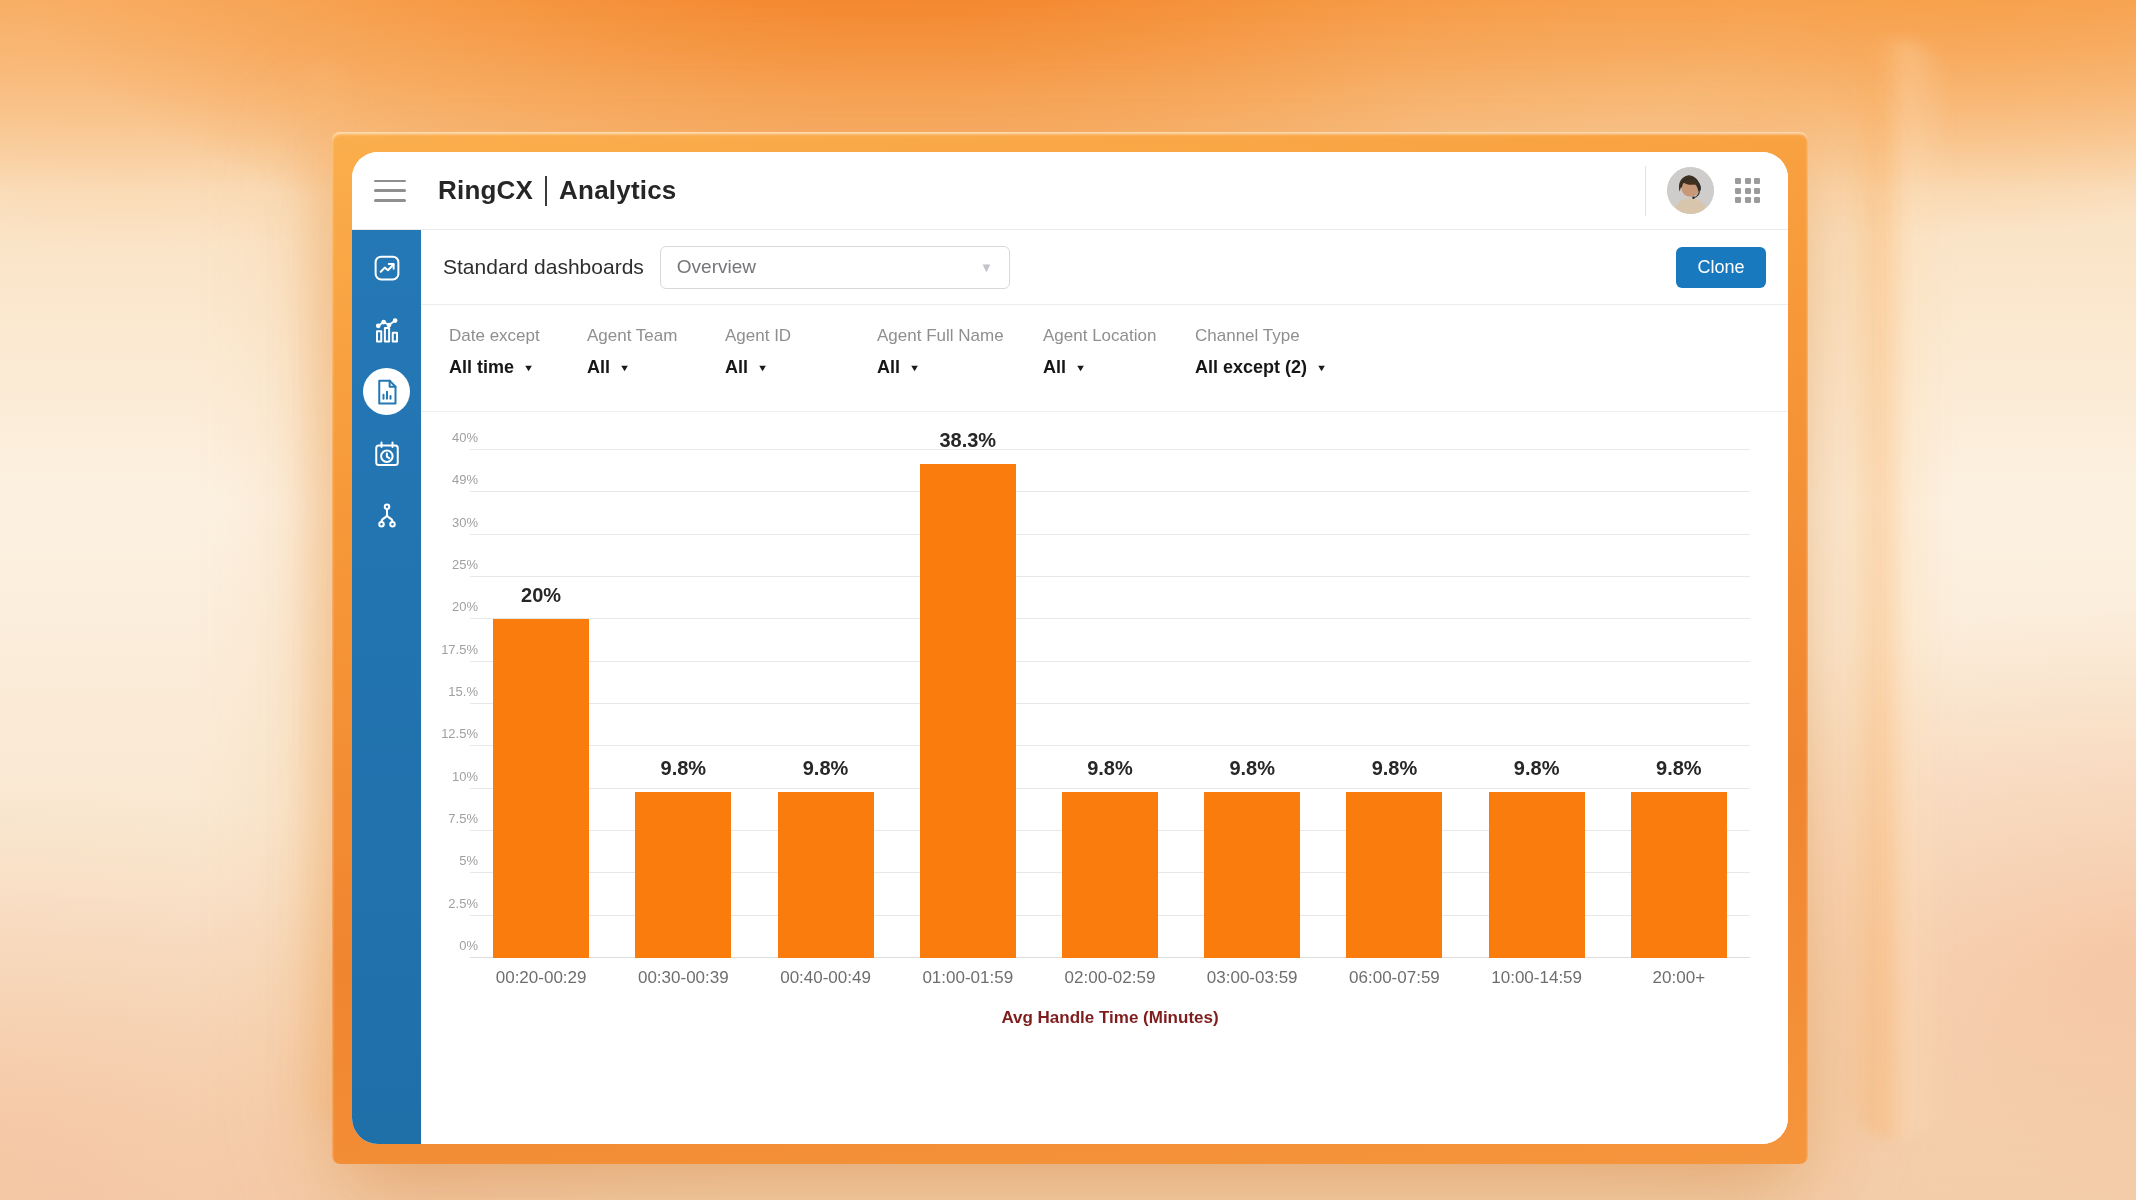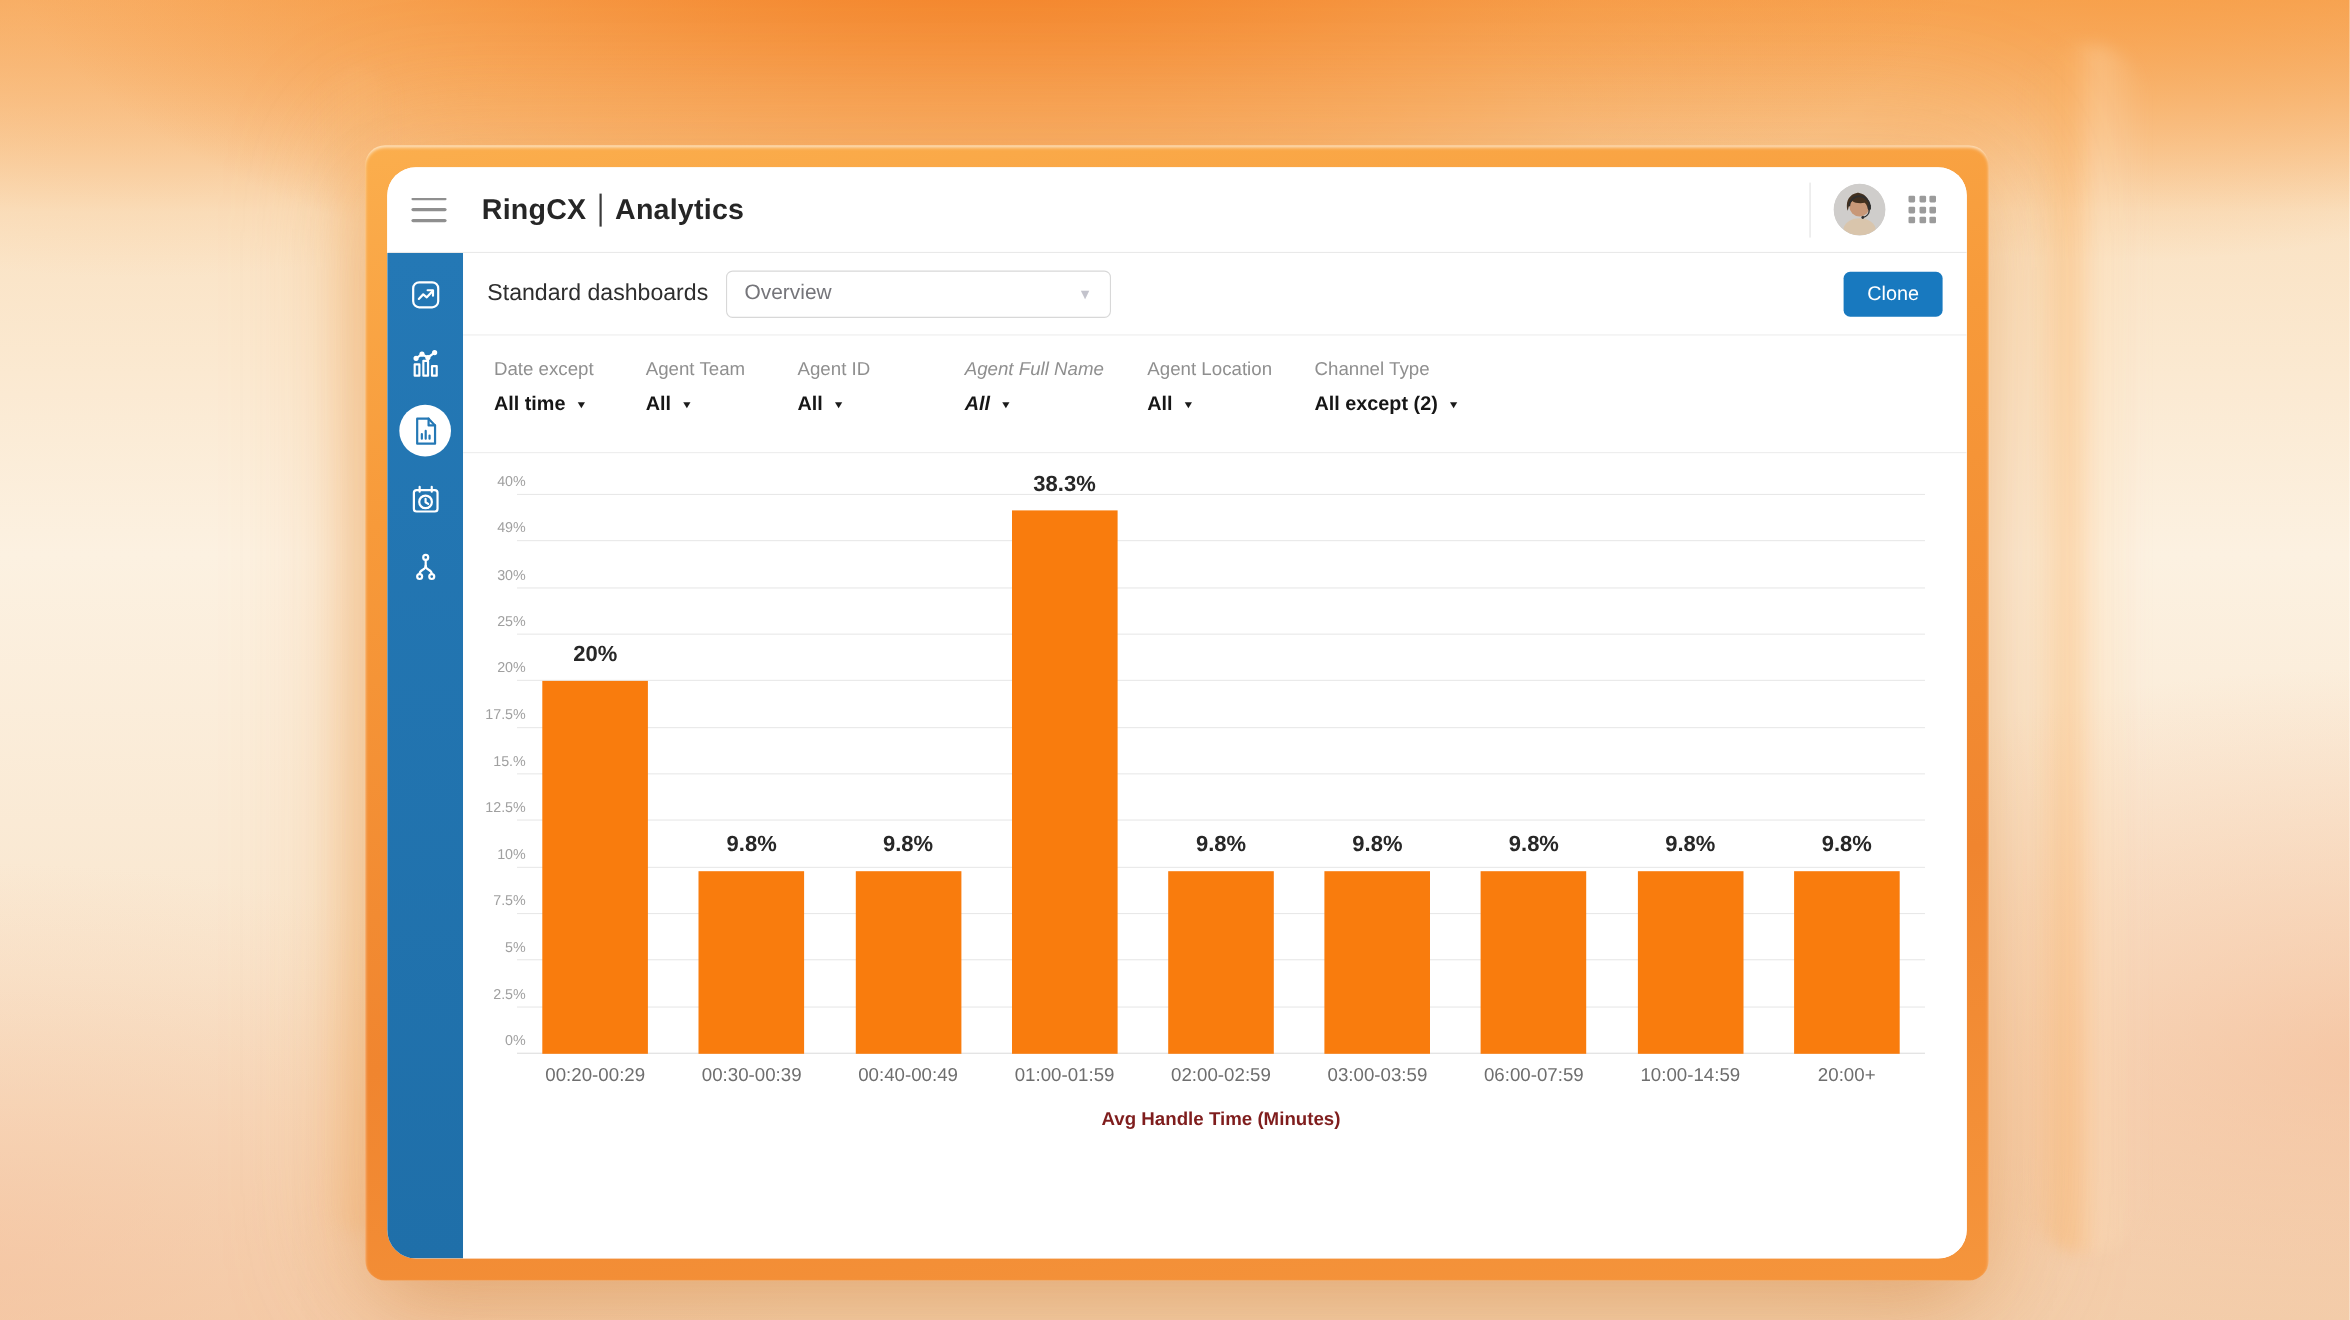--- a/index.html
+++ b/index.html
@@ -16,21 +16,21 @@
       linear-gradient(180deg,#F6A95D 0%,#FAE2C3 16%,#FCF1E1 42%,#F9E6CE 74%,#F3D2B0 100%);
   }
   .bg-streak { position:absolute; filter:blur(7px); border-radius:80px; }
   .streak-a { left:1842px; top:40px; width:110px; height:1100px;
     background:linear-gradient(90deg, rgba(249,166,84,0), rgba(250,176,96,.38) 35%, rgba(255,226,190,.3) 60%, rgba(249,166,84,0)); }
   .streak-b { left:290px; top:60px; width:70px; height:1060px;
     background:linear-gradient(90deg, rgba(249,166,84,0), rgba(250,186,120,.25) 50%, rgba(249,166,84,0)); }
 
   .frame {
     position:absolute; left:332px; top:132px; width:1476px; height:1032px;
-    border-radius:18px; padding:20px;
+    border-radius:8px; padding:20px;
     background:linear-gradient(172deg,#FBAE4D 0%,#F79A3A 28%,#F0852F 68%,#F5953C 100%);
     box-shadow: inset 0 2px 3px rgba(255,255,255,.65),
                 0 0 110px 18px rgba(250,168,78,.30),
                 0 34px 70px -18px rgba(176,86,24,.35);
   }
   .window { width:100%; height:100%; background:#FFFFFF; border-radius:26px; overflow:hidden;
             display:flex; flex-direction:column; }
 
   
   .hdr { flex:none; height:78px; display:flex; align-items:center;
@@ -73,21 +73,21 @@
   .dash-select .caret { margin-left:auto; font-size:13px; color:#C3C3CC; }
   .clone-btn { margin-left:auto; width:90px; height:41px; border:none; border-radius:6px;
                background:var(--button-blue,#1879BF); color:#fff; font-size:18px;
                font-family:inherit; cursor:pointer; }
 
   
   .filters { flex:none; height:107px; display:flex; padding:21px 22px 0 28px;
              border-bottom:1px solid #EDEDED; }
   .fgroup { flex:none; }
   .fgroup:nth-child(1){ width:138px; } .fgroup:nth-child(2){ width:138px; }
-  .fgroup:nth-child(3){ width:152px; } .fgroup:nth-child(4){ width:166px;font-style:italic; }
+  .fgroup:nth-child(3){ width:152px; } .fgroup:nth-child(4){ width:166px; }
   .fgroup:nth-child(5){ width:152px; } .fgroup:nth-child(6){ width:auto; }
   .flabel { font-size:17px; color:#8F8F8F; }
   .fvalue { margin-top:11px; display:inline-flex; align-items:center; gap:10px;
             font-size:18px; font-weight:700; color:#161616; cursor:pointer; }
   .fvalue .c { font-size:9px; color:#1A1A1A; transform:scaleX(1.25); }
 
   
   .chart-section { flex:1; position:relative; padding:38px 0 0 49px; }
   .plot { position:relative; width:1280px; height:508px; }
   .gridline { position:absolute; left:0; width:100%; height:1px; background:#E8E8E8; }

